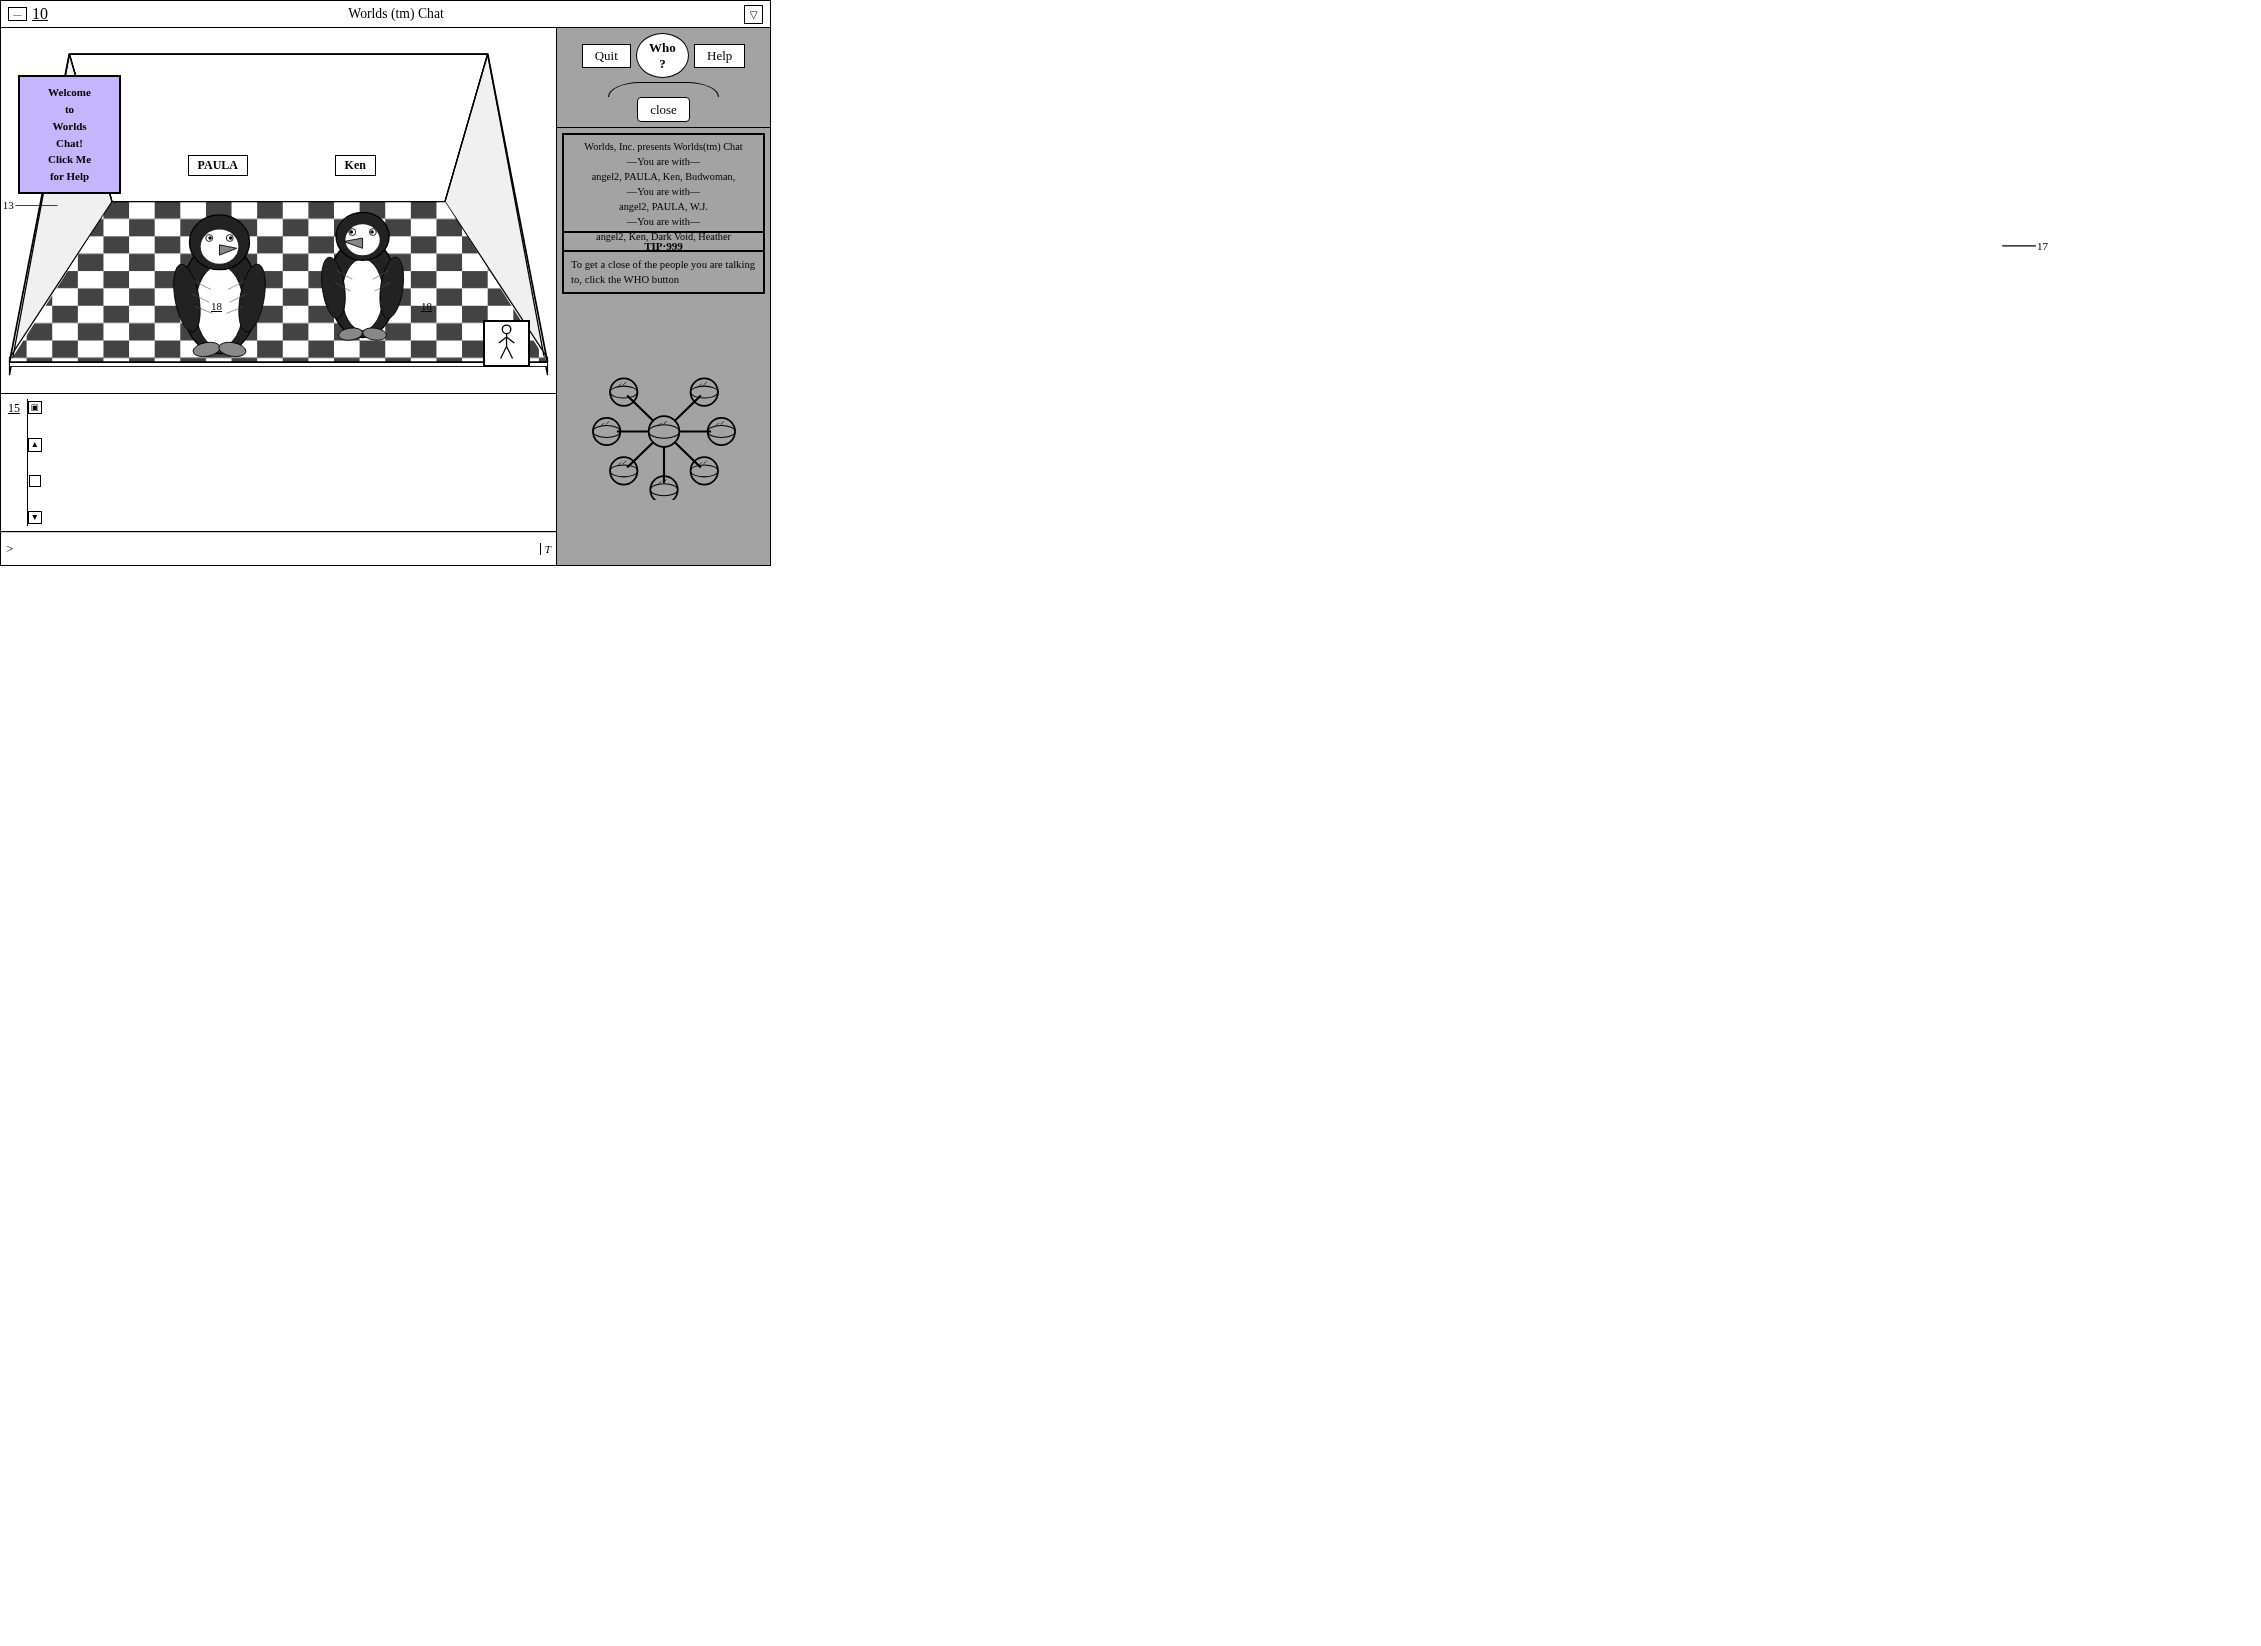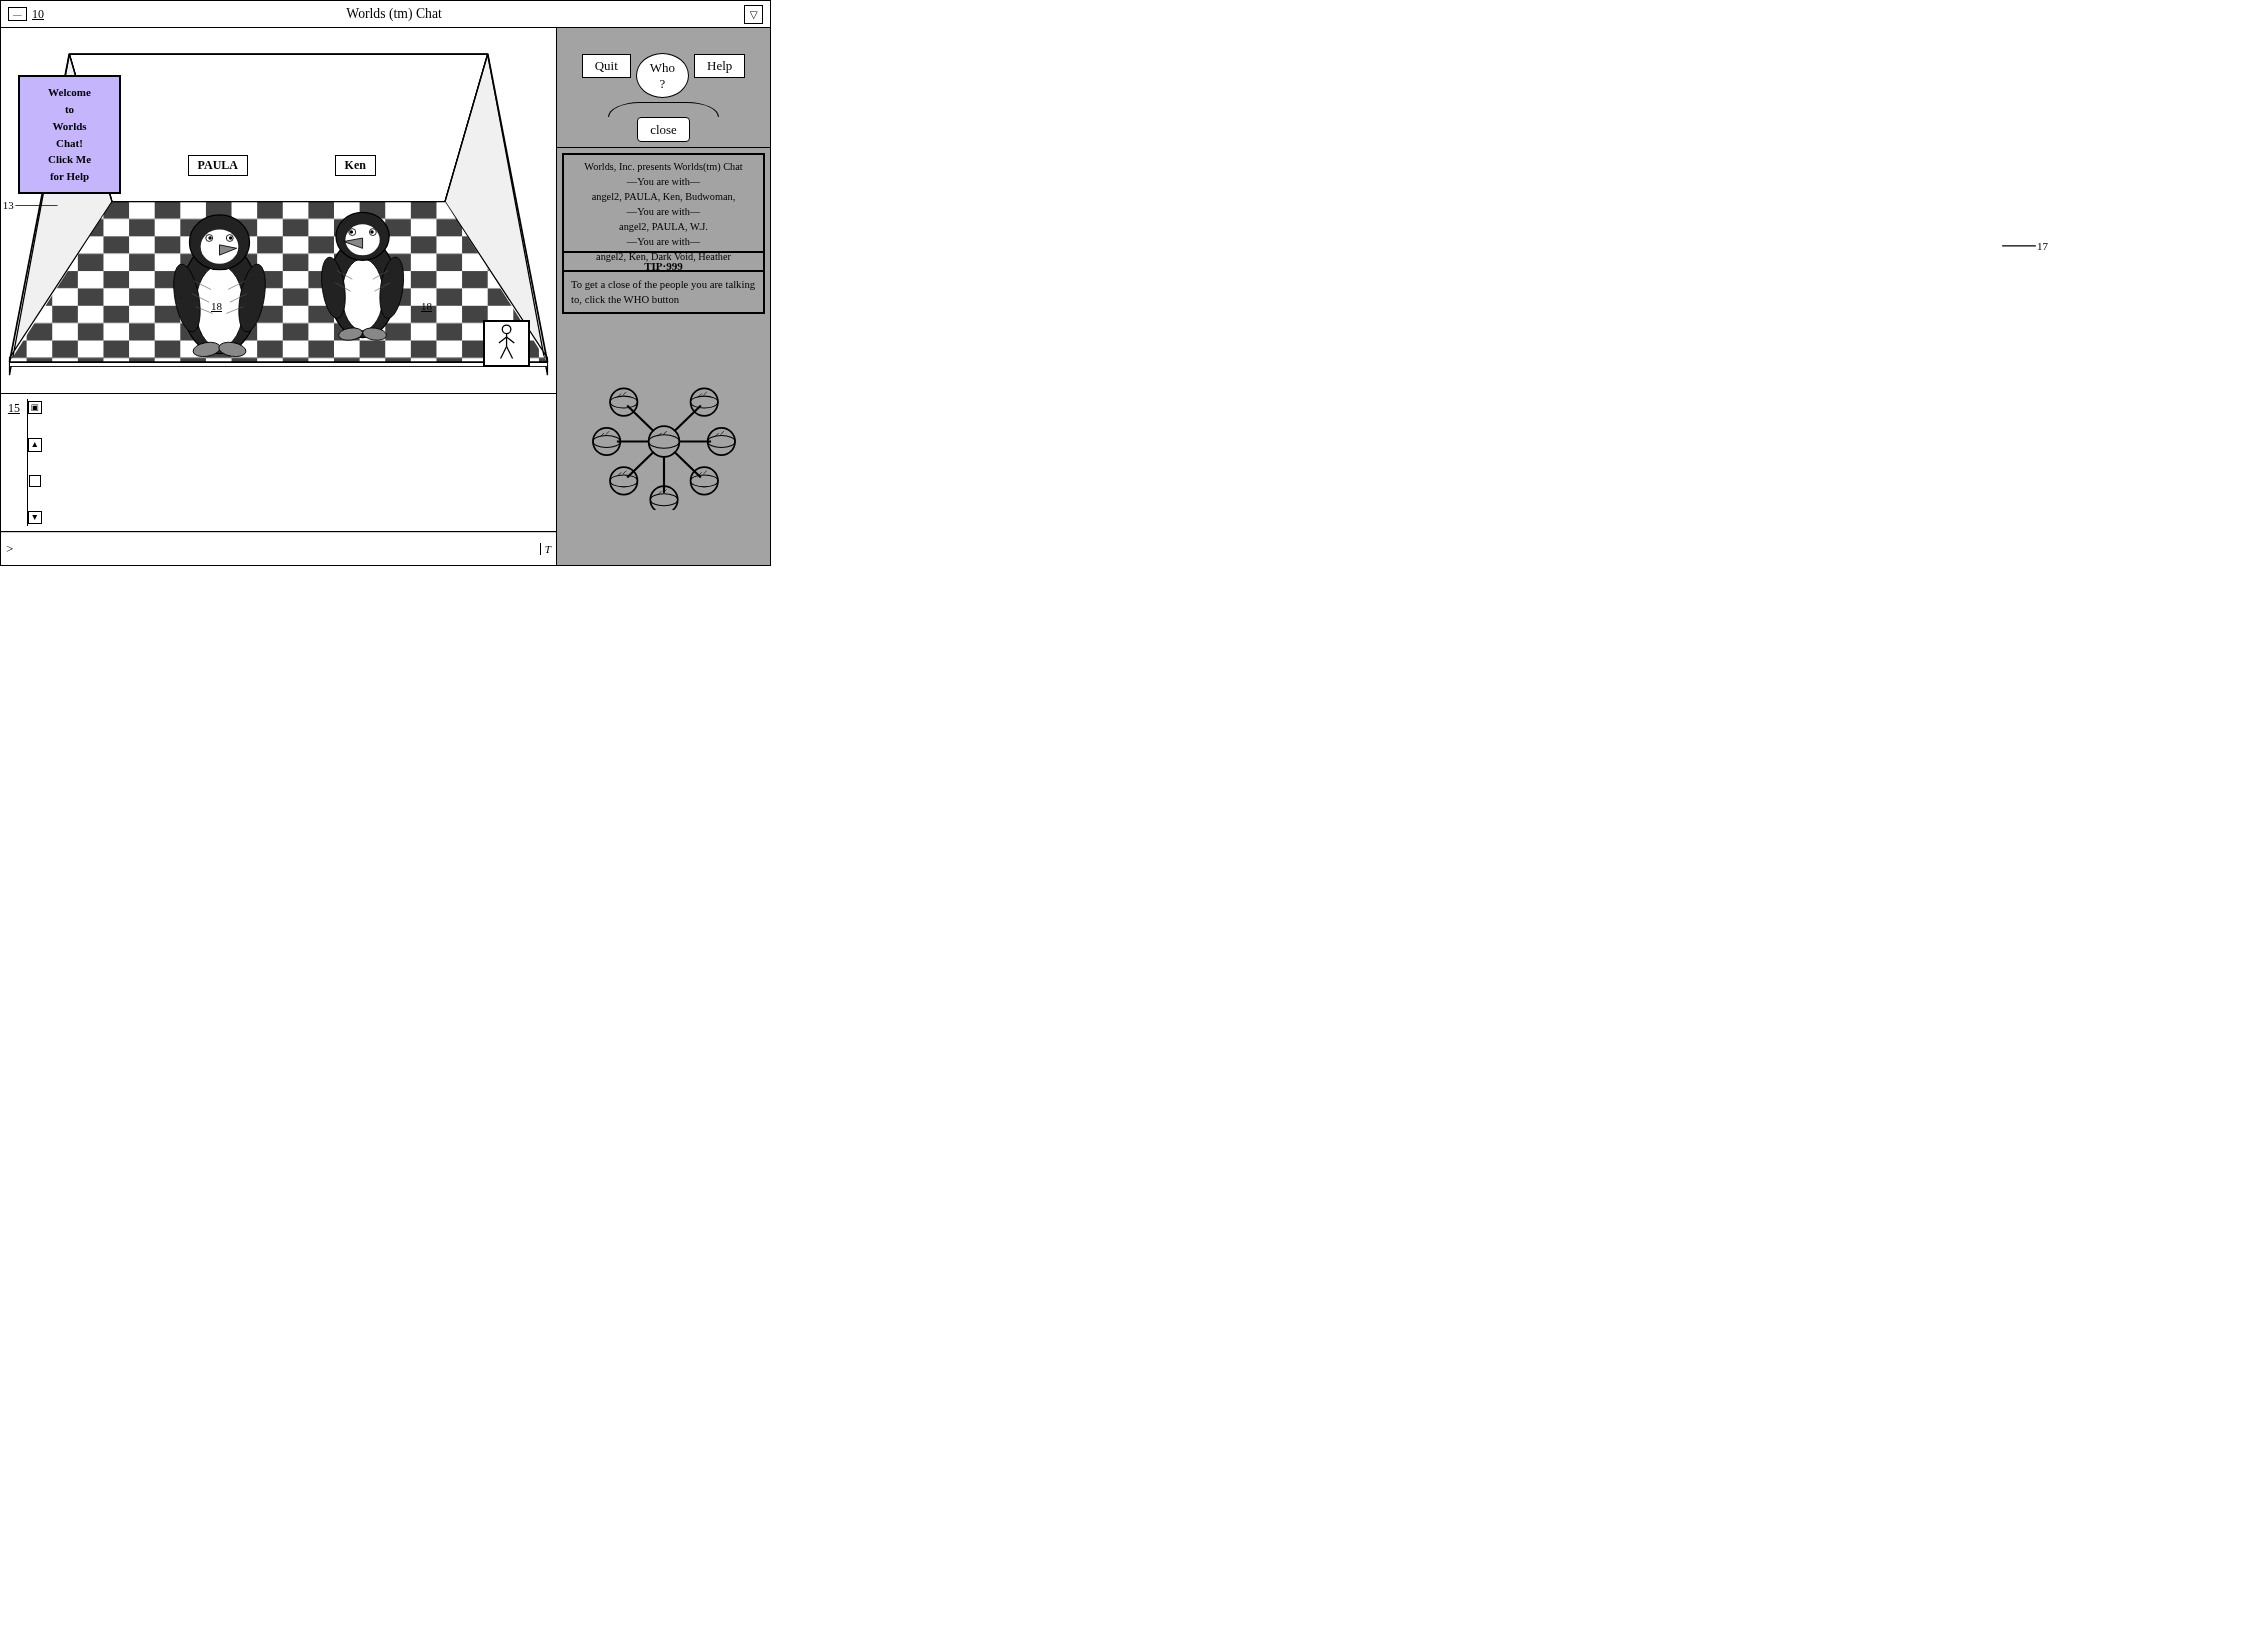--- a/index.html
+++ b/index.html
@@ -26,21 +26,21 @@
       display: flex; align-items: center; gap: 5.1px;
     }
     .title-bar-minimize {
       border: 1.7px solid #000;
       width: 19px; height: 13.7px;
       display: flex; align-items: center; justify-content: center;
       font-size: 8.6px; cursor: pointer;
     }
     .title-bar-number {
       text-decoration: underline;
-      font-size: 12px;
+      font-size: 16px;
     }
     .title-bar-title {
       font-size: 13.7px;
       font-weight: normal;
       flex: 1;
       text-align: center;
     }
     .title-bar-arrow {
       border: 1.7px solid #000;
       width: 19px; height: 19px;
@@ -222,25 +222,24 @@
       background: #fff;
       font-family: 'Times New Roman', Times, serif;
     }
 
     .btn-circle {
       border: 1.7px solid #000;
       border-radius: 50%;
       width: 53px; height: 45px;
       display: flex; flex-direction: column;
       align-items: center; justify-content: center;
-      font-size: 13px; font-weight: normal;
+      font-size: 13px; font-weight: bold;
       cursor: pointer;
       background: #fff;
       font-family: 'Times New Roman', Times, serif;
-      margin-top: 20px;
     }
 
     
     .info-panel {
       border: 2.6px solid #000;
       margin: 5.1px;
       padding: 5.1px 6.9px;
       font-size: 10.7px;
       line-height: 1.45;
       text-align: center;

